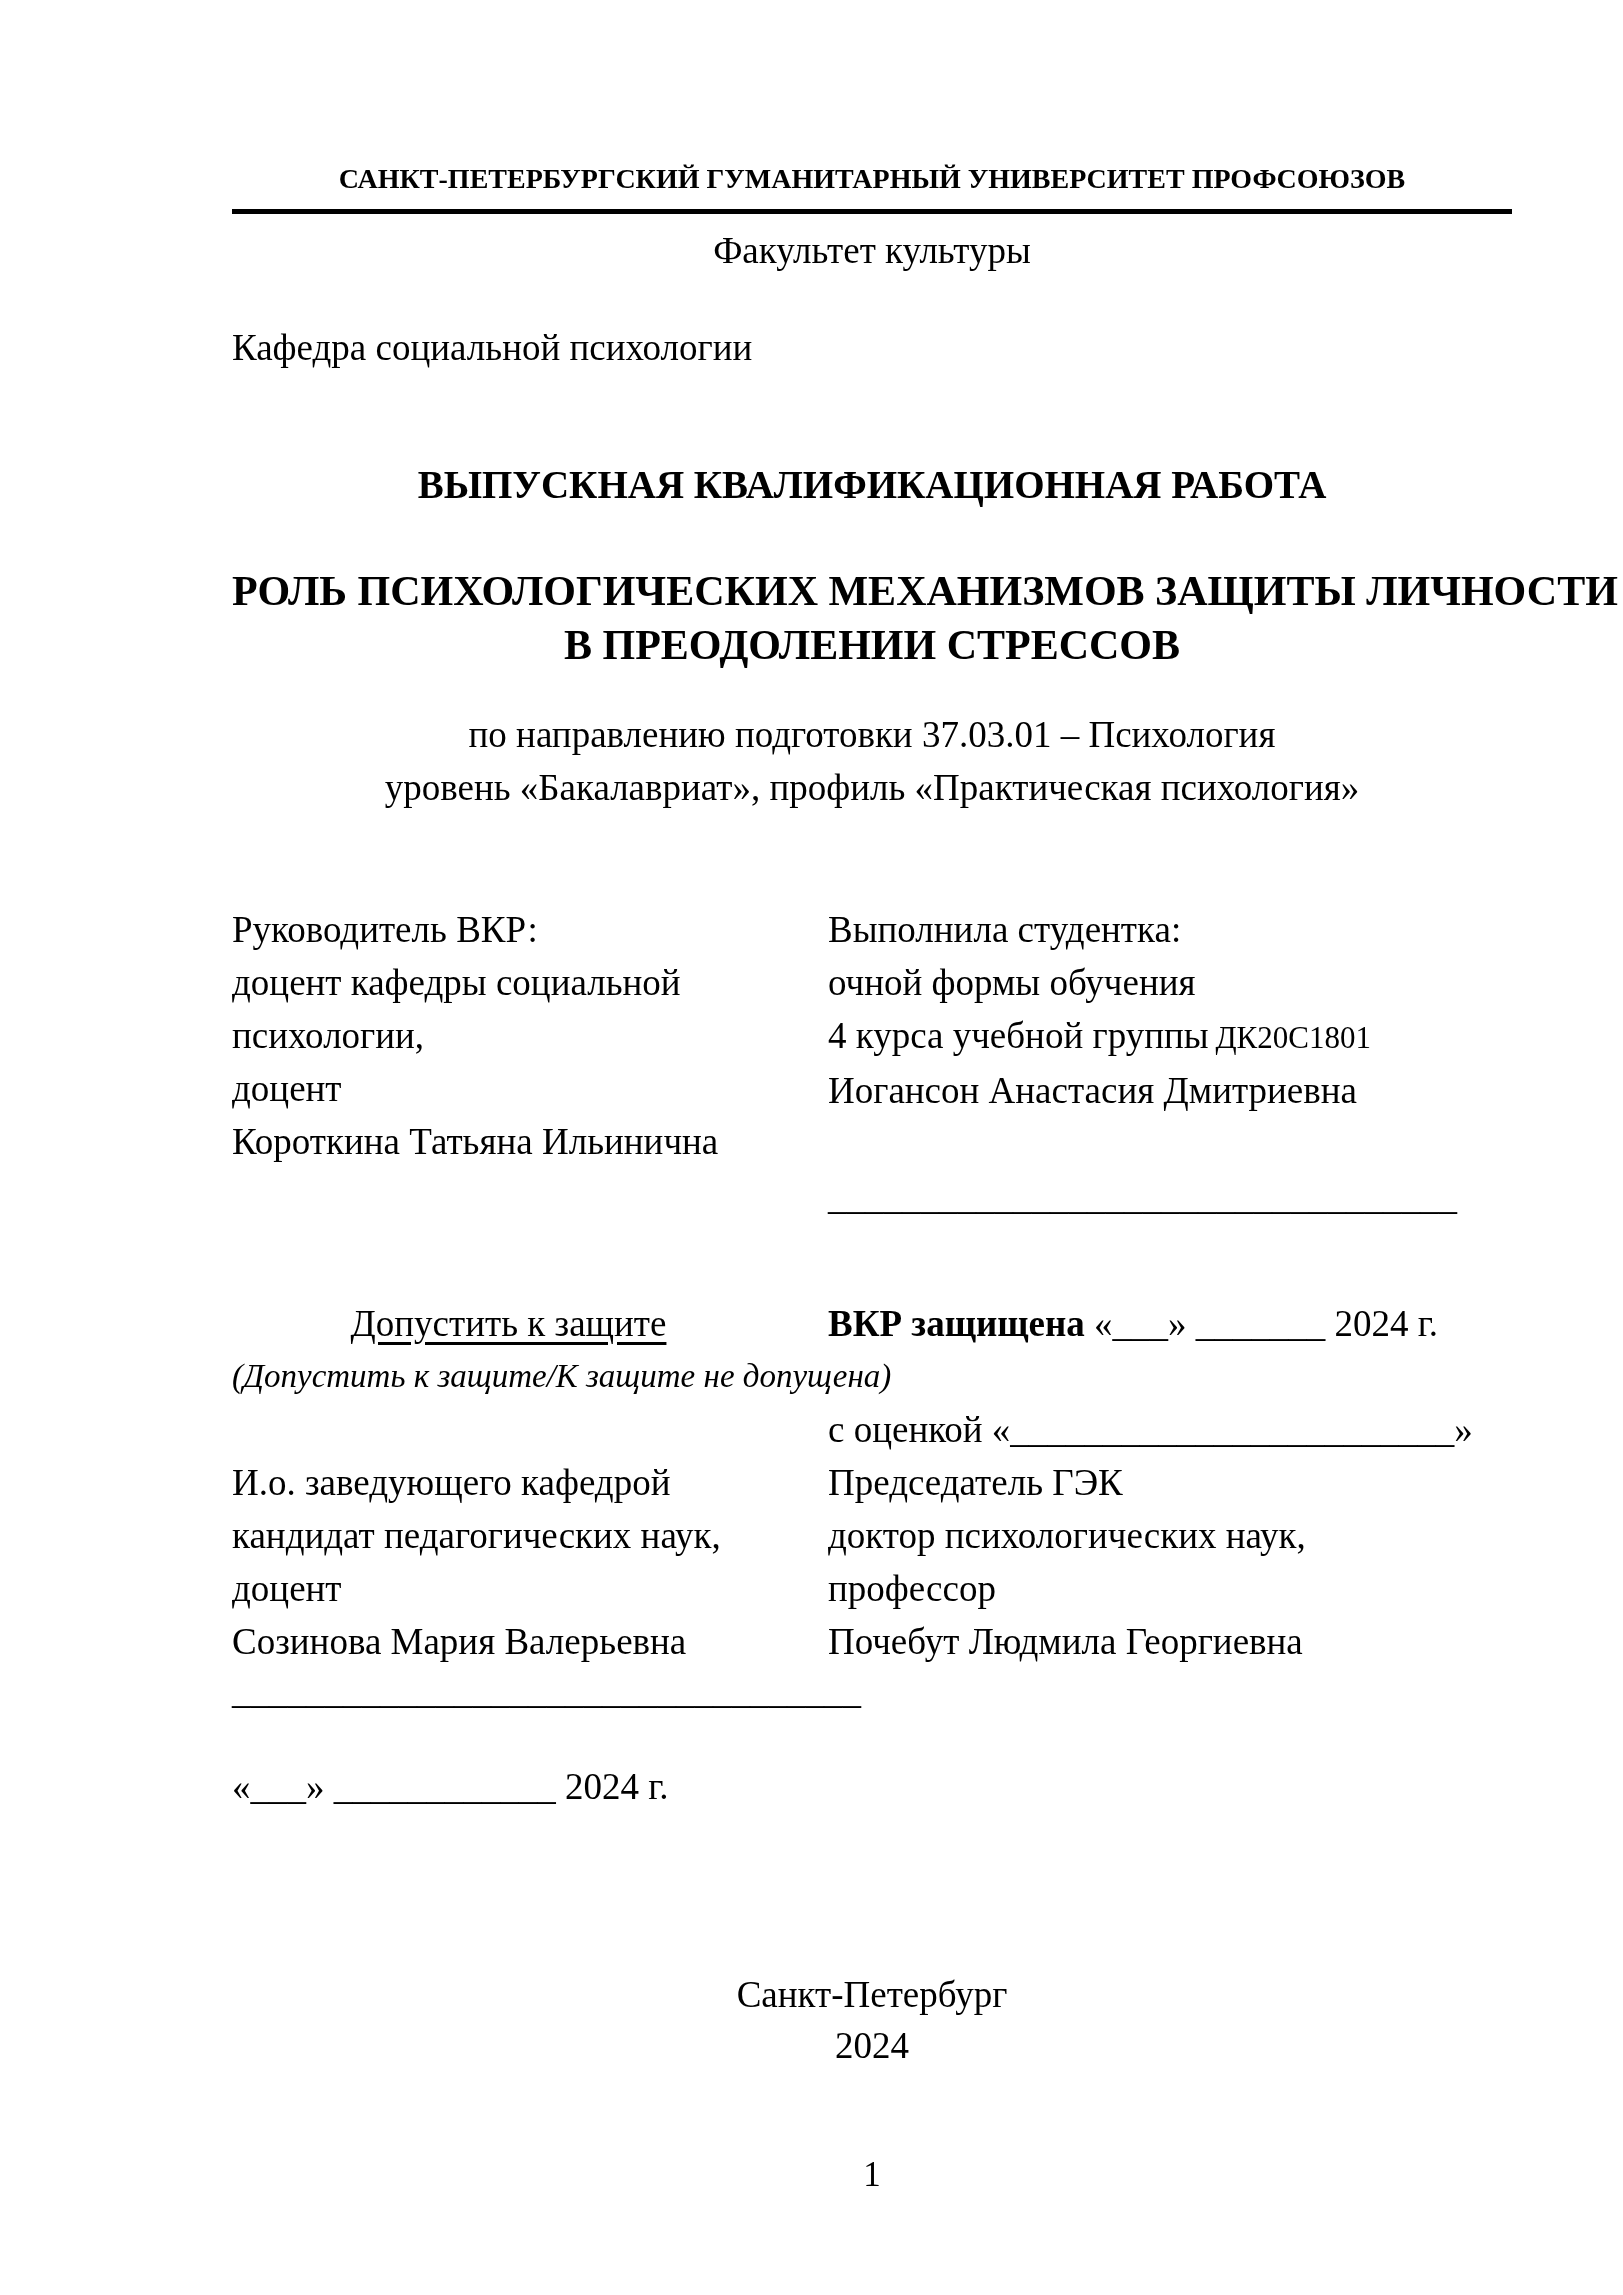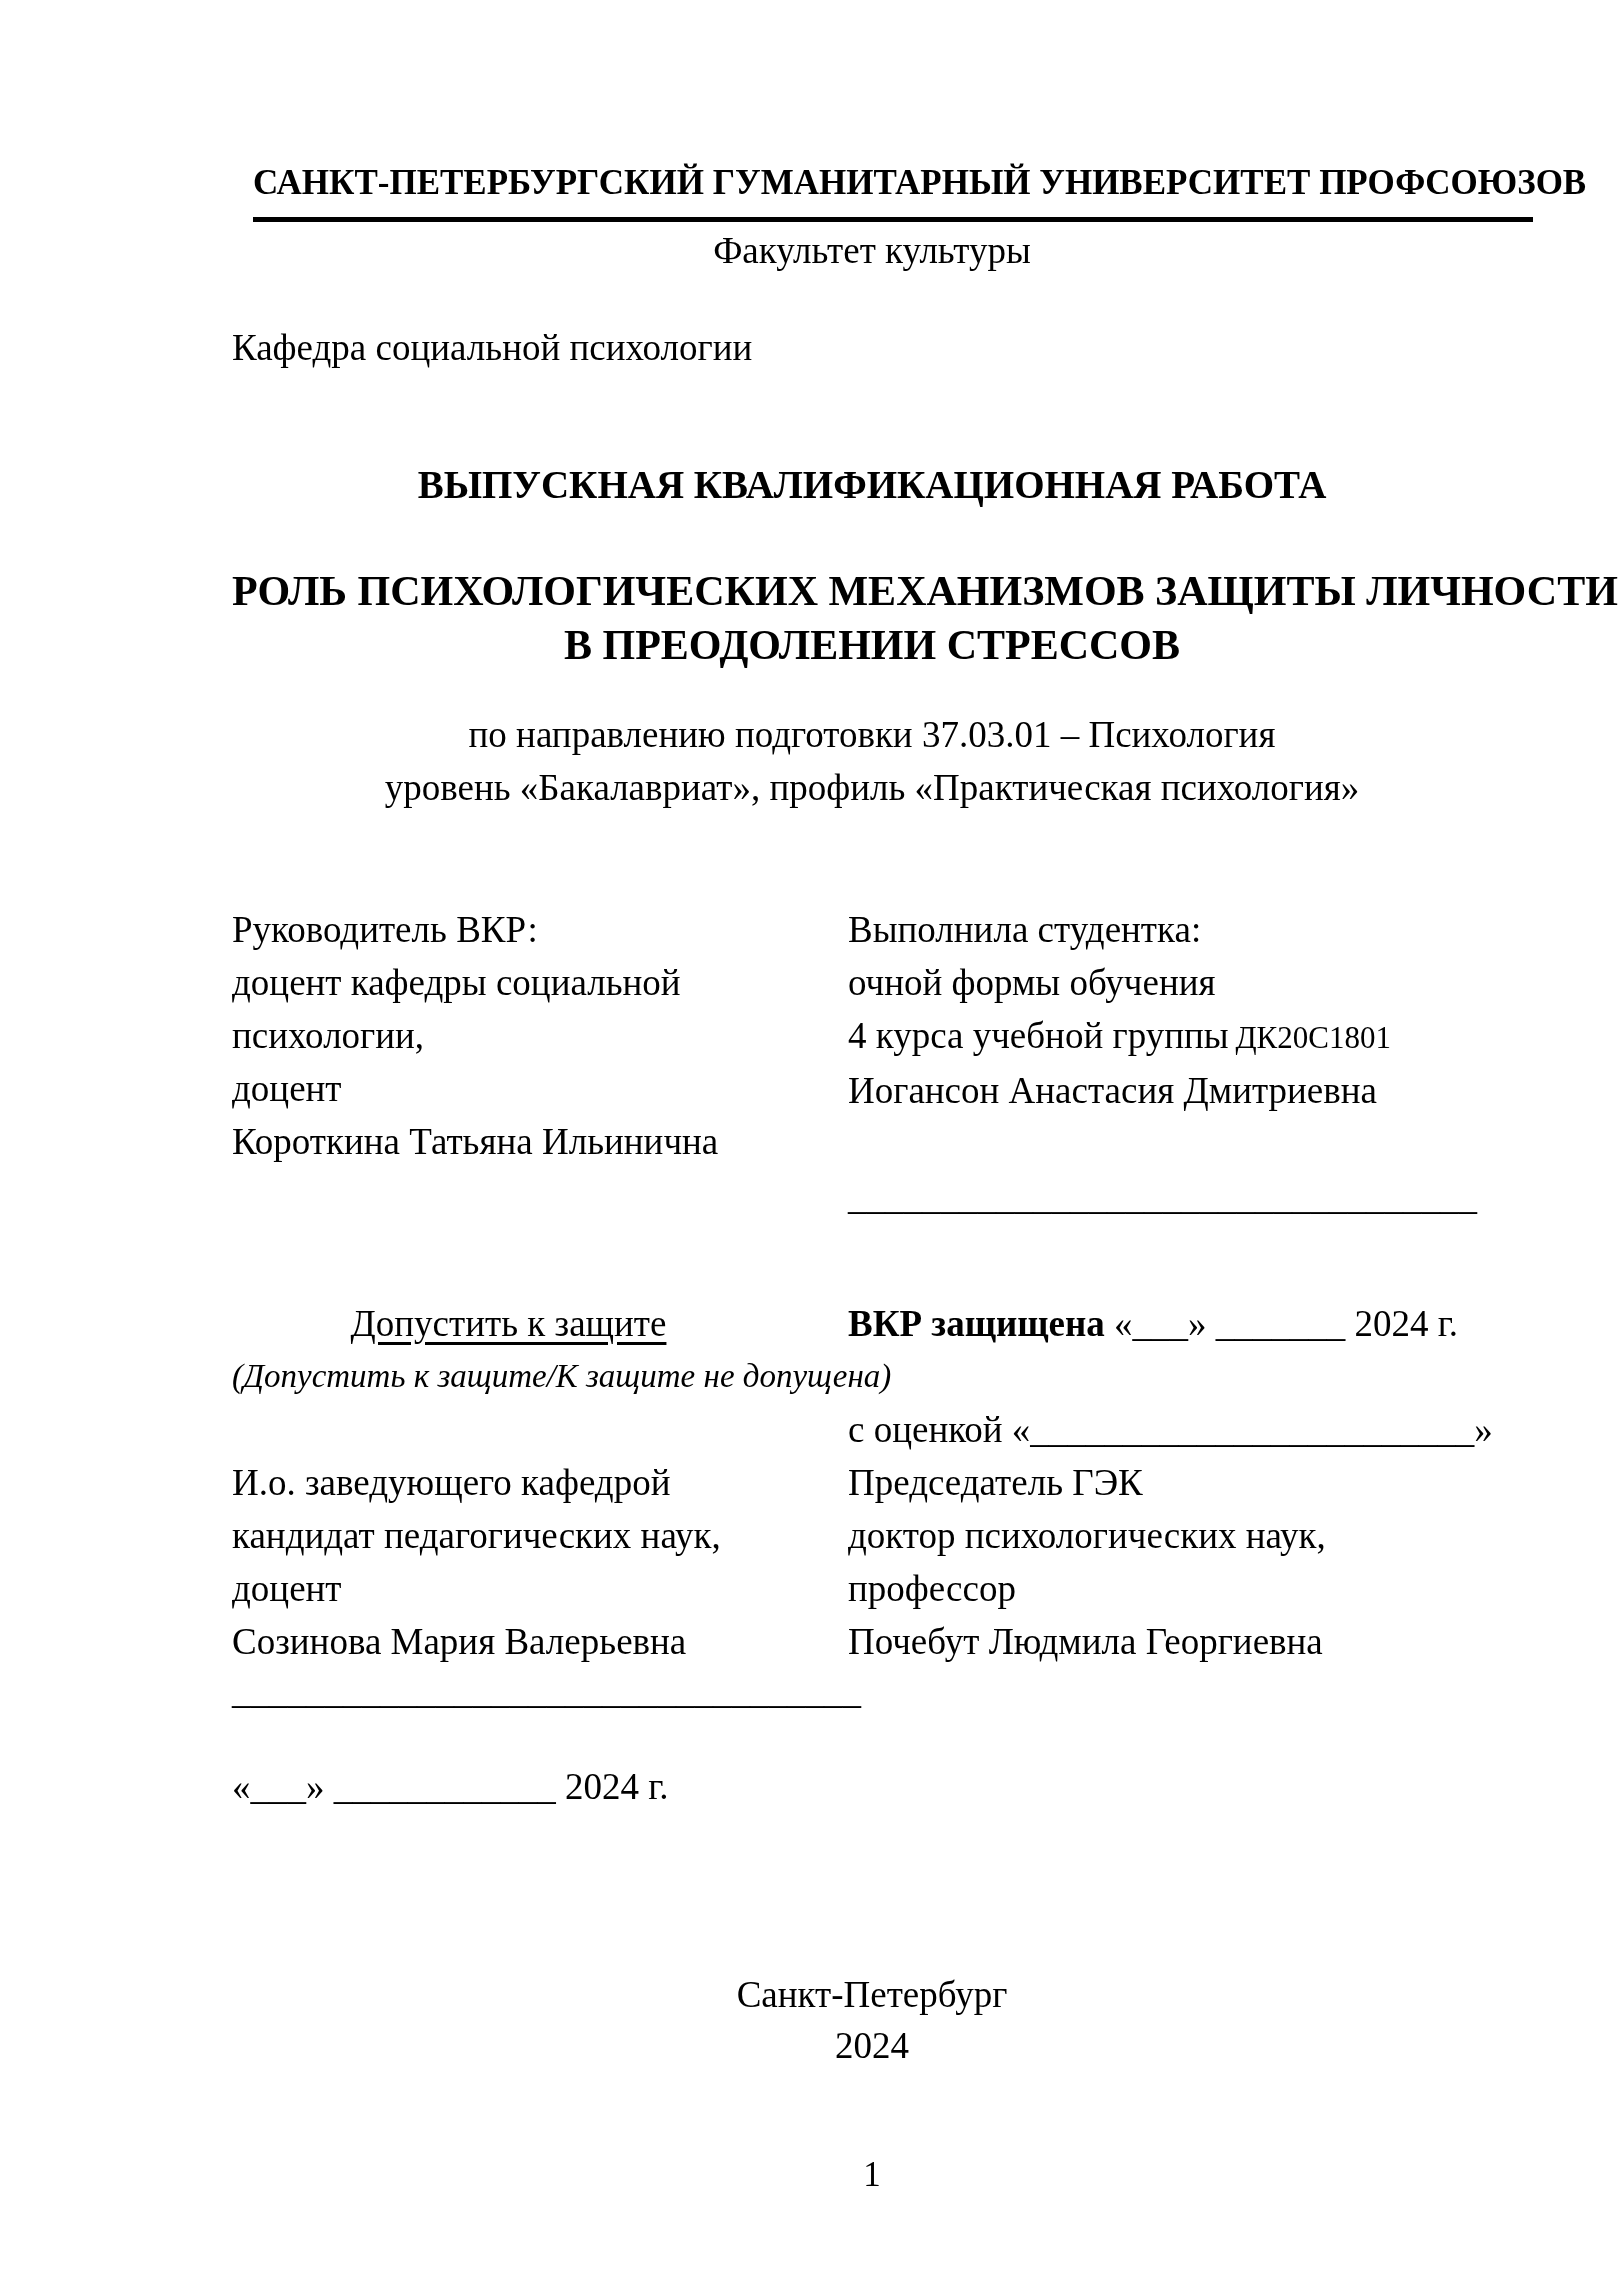--- a/index.html
+++ b/index.html
@@ -13,36 +13,35 @@
     font-size: 37px;
     overflow: hidden;
   }
   .abs { position: absolute; left: 232px; width: 1280px; }
   .center { text-align: center; }
   .right  { text-align: left; }
   .bold   { font-weight: bold; }
 
   .univ {
     top: 163px;
-    font-size: 35px;
+    font-size: 28px;
     font-weight: bold;
     text-align: center;
     white-space: nowrap;
     padding-bottom: 14px;
     border-bottom: 5.5px solid #000;
-    margin-left: 21px;
   }
   .faculty    { top: 229px; }
   .department { top: 326px; }
 
   .worktype { top: 462px; font-size: 39px; font-weight: bold; white-space: nowrap; }
   .thesis   { top: 564px; font-size: 42px; font-weight: bold; line-height: 54px; white-space: nowrap; }
   .program  { top: 708px; line-height: 53px; white-space: nowrap; }
 
-  .cols { display: grid; grid-template-columns: 553px 663px; column-gap: 63px; }
+  .cols { display: grid; grid-template-columns: 553px 663px; column-gap: 43px; }
   .cols p { margin: 0; line-height: 53px; white-space: nowrap; }
   .cols .blank { min-height: 53px; }
 
   .cols1 { top: 903px; }
   .cols2 { top: 1297px; }
   .cols3 { top: 1664px; }
 
   .admit-head { text-align: center; text-decoration: underline; text-underline-offset: 6.3px; }
   .admit-note { font-size: 33px; font-style: italic; line-height: 38px; text-align: center; }
   .spacer68 { height: 53px; }

